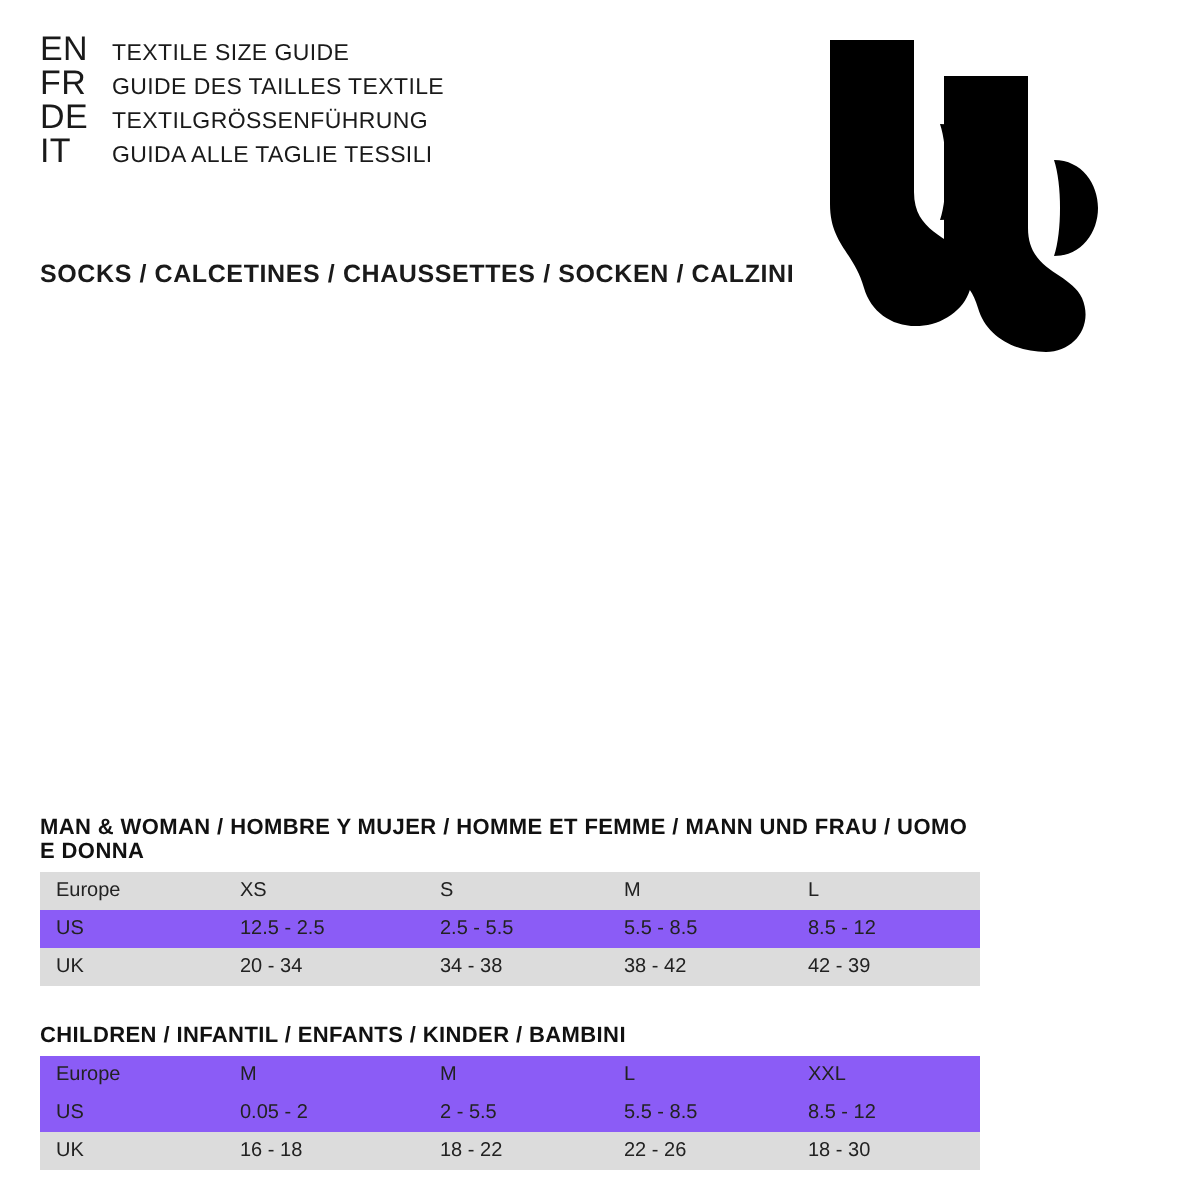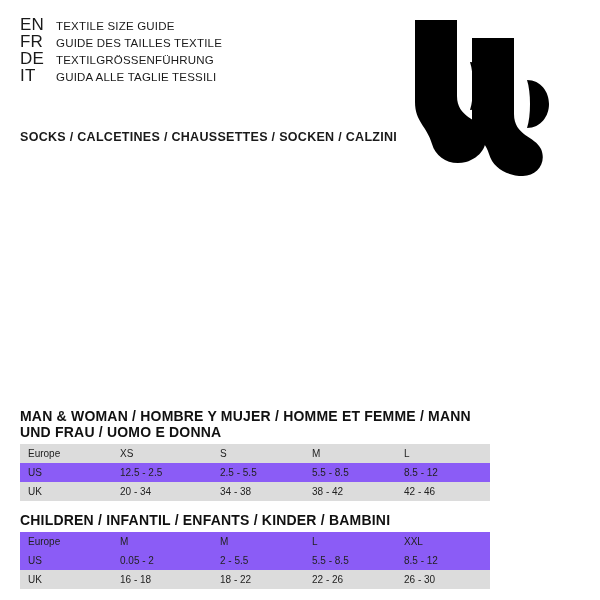--- a/index.html
+++ b/index.html
@@ -66,21 +66,21 @@
   
   .table-block {
     position: absolute;
     left: 20px;
     width: 470px;
   }
   .table-block.man { top: 408px; }
   .table-block.children { top: 512px; }
 
   .table-caption {
-    font-size: 14px;
+    font-size: 11px;
     font-weight: bold;
     letter-spacing: 0.2px;
     margin-bottom: 4px;
     color: #111;
   }
   table.size-table {
     border-collapse: collapse;
     width: 470px;
     table-layout: fixed;
   }
@@ -164,21 +164,21 @@
           <td>12.5 - 2.5</td>
           <td>2.5 - 5.5</td>
           <td>5.5 - 8.5</td>
           <td>8.5 - 12</td>
         </tr>
         <tr class="shaded">
           <td>UK</td>
           <td>20 - 34</td>
           <td>34 - 38</td>
           <td>38 - 42</td>
-          <td>42 - 46</td>
+          <td>42 - 39</td>
         </tr>
       </tbody>
     </table>
   </div>
 
   <div class="table-block children">
     <div class="table-caption">CHILDREN / INFANTIL / ENFANTS / KINDER / BAMBINI</div>
     <table class="size-table">
       <colgroup>
           <col class="c0">
@@ -200,19 +200,19 @@
           <td>0.05 - 2</td>
           <td>2 - 5.5</td>
           <td>5.5 - 8.5</td>
           <td>8.5 - 12</td>
         </tr>
         <tr class="shaded">
           <td>UK</td>
           <td>16 - 18</td>
           <td>18 - 22</td>
           <td>22 - 26</td>
-          <td>26 - 30</td>
+          <td>18 - 30</td>
         </tr>
       </tbody>
     </table>
   </div>
 
 </div>
 
 </body></html>

